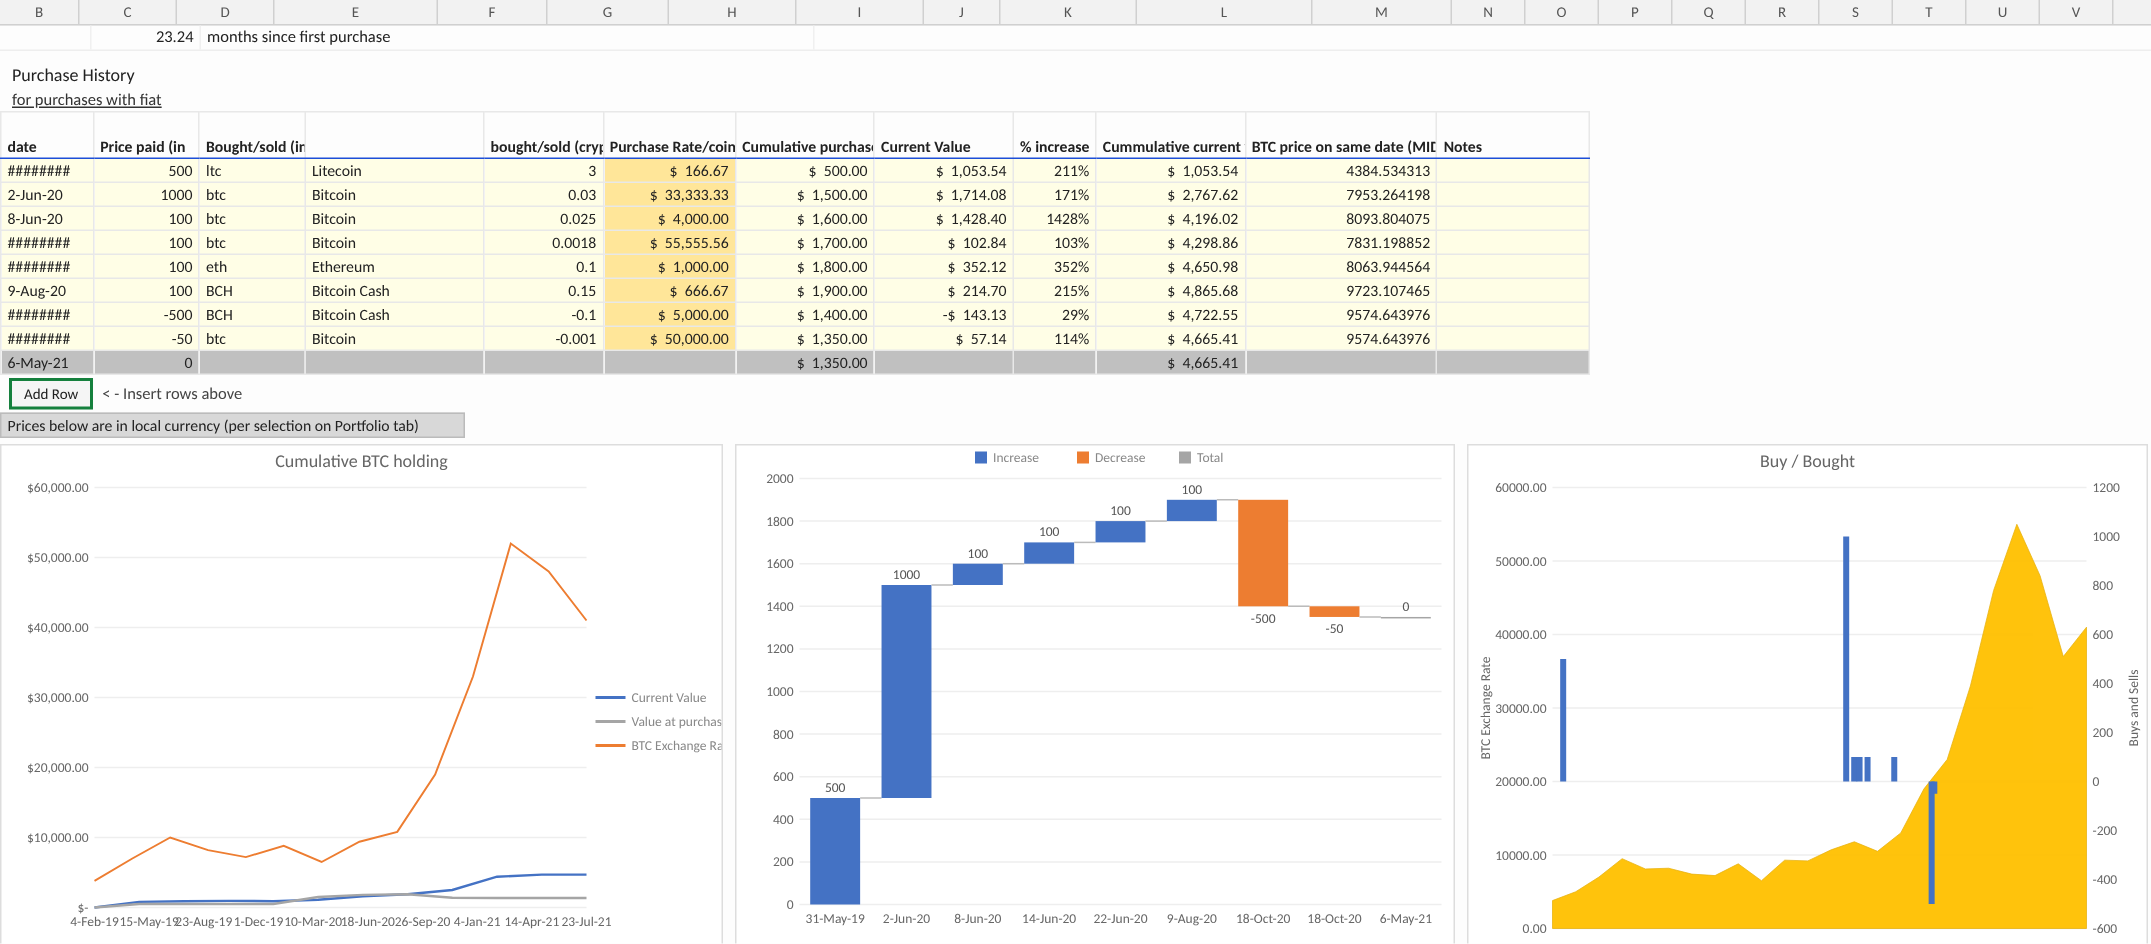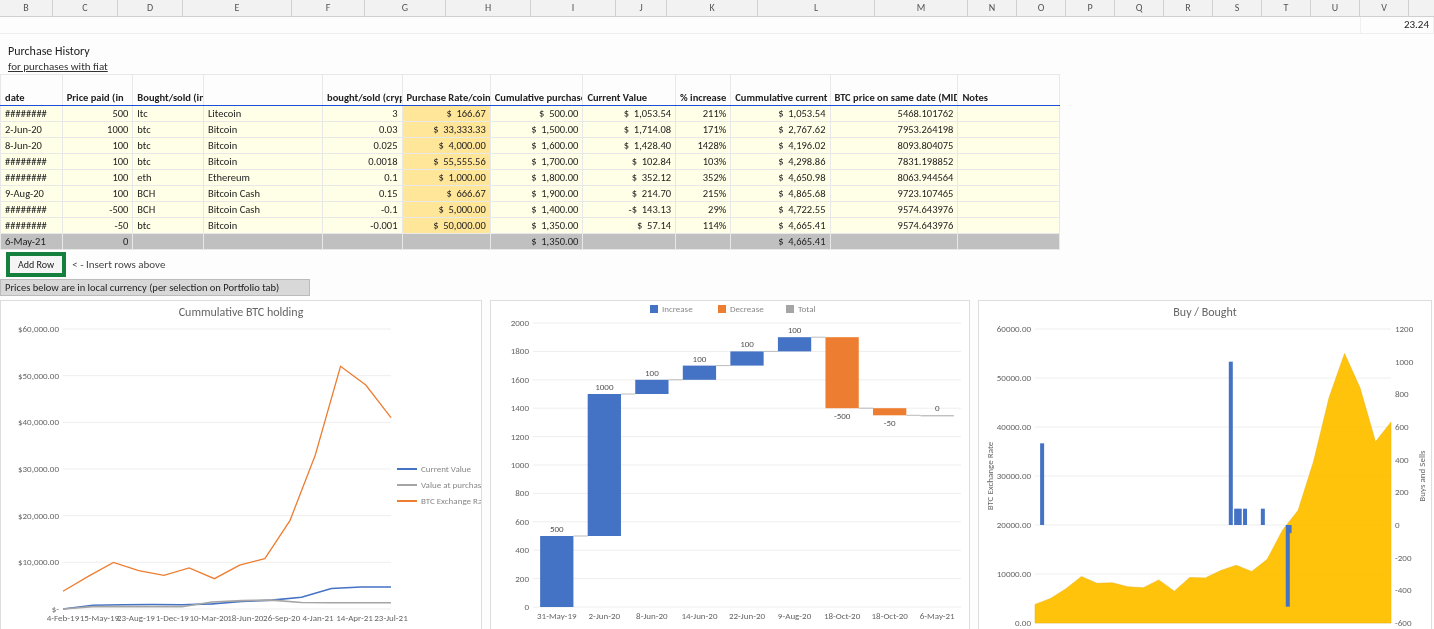--- a/index.html
+++ b/index.html
@@ -16,34 +16,34 @@
     --yellow-series:#ffc000;
     font-family: Calibri, Arial, sans-serif;
     font-size:11px;
   }
   body{margin:0;background:#fdfdfd;color:#222;width:1434px;height:629px;overflow:hidden;}
   
   .col-ruler{display:flex;height:16px;border-bottom:1px solid var(--grid-border);background:#f2f2f2;}
   .col-ruler div{flex:0 0 auto;border-right:1px solid var(--grid-border);text-align:center;color:#555;font-size:10px;line-height:16px;}
   
   .sheet{position:relative;}
-  .info-row{display:flex;height:16px;border-bottom:1px solid #eee;justify-content:flex-end;}
+  .info-row{display:flex;height:16px;border-bottom:1px solid #eee;}
   .cell{border-right:1px solid #f0f0f0;padding:0 4px;white-space:nowrap;overflow:hidden;text-overflow:clip;height:16px;line-height:16px;}
   .r{ text-align:right;}
   .l{ text-align:left;}
   .section-title{font-weight:normal;font-size:12px;padding-left:8px;height:18px;line-height:18px;}
   .sub{padding-left:8px;height:14px;line-height:14px;color:#333;text-decoration:underline;}
   table.grid{border-collapse:collapse;width:1060px;table-layout:fixed;}
   table.grid th,table.grid td{border:1px solid #e8e8e8;padding:1px 4px;font-size:10.5px;white-space:nowrap;overflow:hidden;}
   table.grid th{font-weight:bold;text-align:left;vertical-align:bottom;height:28px;border-bottom:1px solid #1d4ed8;}
   tr.yellow td{background:var(--yellow-row);}
   tr.yellow td.rate{background:#ffe699;}
   tr.gray td{background:var(--gray-row);}
   td.r,th.r{text-align:right;}
-  .btn{display:inline-block;border:4px solid #15803d;background:#f5f5f5;padding:2px 8px;font-size:10px;margin:2px 6px;cursor:pointer;}
+  .btn{display:inline-block;border:2px solid #15803d;background:#f5f5f5;padding:2px 8px;font-size:10px;margin:2px 6px;cursor:pointer;}
   .insert{color:#444;flex:1;}
   .note-bar{background:#d8d8d8;border:1px solid #bbb;padding:1px 4px;font-size:10.5px;}
   
   .charts{display:flex;gap:8px;margin-top:4px;}
   .chart{border:1px solid #ddd;background:#fff;position:relative;}
   .chart-title{text-align:center;color:#666;font-size:12px;padding-top:4px;}
   svg{display:block;}
   .ytick,.xtick{font-size:9px;fill:var(--axis-text);}
   .grid-line{stroke:#eee;stroke-width:1;}
   .legend-text{font-size:9px;fill:var(--legend);}
@@ -75,20 +75,21 @@
     <div style="width: 48px;">T</div>
     <div style="width: 48px;">U</div>
     <div style="width: 48px;">V</div>
   </div>
 
 <div class="sheet">
 
   <div class="info-row">
     <div class="cell" style="width:52px"></div>
     <div class="cell r" style="width:64px">23.24</div>
+    <div class="cell l" style="width:400px">months since first purchase</div>
   </div>
   <div style="height:8px"></div>
 
   <div class="section-title">Purchase History</div>
   <div class="sub">for purchases with fiat</div>
 
   <table class="grid">
     <colgroup>
       <col style="width:56px">
         <col style="width:64px">
@@ -124,21 +125,21 @@
           <td>########</td>
           <td class="r">500</td>
           <td>ltc</td>
           <td>Litecoin</td>
           <td class="r">3</td>
           <td class="r rate">$&nbsp;&nbsp;166.67</td>
           <td class="r">$&nbsp;&nbsp;500.00</td>
           <td class="r">$&nbsp;&nbsp;1,053.54</td>
           <td class="r">211%</td>
           <td class="r">$&nbsp;&nbsp;1,053.54</td>
-          <td class="r">5468.101762</td>
+          <td class="r">4384.534313</td>
           <td></td>
         </tr>
         <tr class="yellow">
           <td>2-Jun-20</td>
           <td class="r">1000</td>
           <td>btc</td>
           <td>Bitcoin</td>
           <td class="r">0.03</td>
           <td class="r rate">$&nbsp;&nbsp;33,333.33</td>
           <td class="r">$&nbsp;&nbsp;1,500.00</td>
@@ -251,21 +252,21 @@
 
   <div style="display:flex;align-items:center;width:1060px;">
     <span class="btn">Add Row</span>
     <span class="insert">&lt; - Insert rows above</span>
   </div>
 
   <div class="note-bar" style="width:300px">Prices below are in local currency (per selection on Portfolio tab)</div>
 
   <div class="charts">
     <div class="chart" style="width:480px;height:360px">
-      <div class="chart-title">Cummulative BTC holding</div>
+      <div class="chart-title">Cumulative BTC holding</div>
       <svg id="svg-holding" width="480" height="340">
           <line x1="62" y1="290" x2="390" y2="290" class="grid-line"></line>
           <text x="58" y="293" text-anchor="end" class="ytick">$-</text>
           <line x1="62" y1="243.33333333333334" x2="390" y2="243.33333333333334" class="grid-line"></line>
           <text x="58" y="246.33333333333334" text-anchor="end" class="ytick">$10,000.00</text>
           <line x1="62" y1="196.66666666666669" x2="390" y2="196.66666666666669" class="grid-line"></line>
           <text x="58" y="199.66666666666669" text-anchor="end" class="ytick">$20,000.00</text>
           <line x1="62" y1="150" x2="390" y2="150" class="grid-line"></line>
           <text x="58" y="153" text-anchor="end" class="ytick">$30,000.00</text>
           <line x1="62" y1="103.33333333333334" x2="390" y2="103.33333333333334" class="grid-line"></line>

